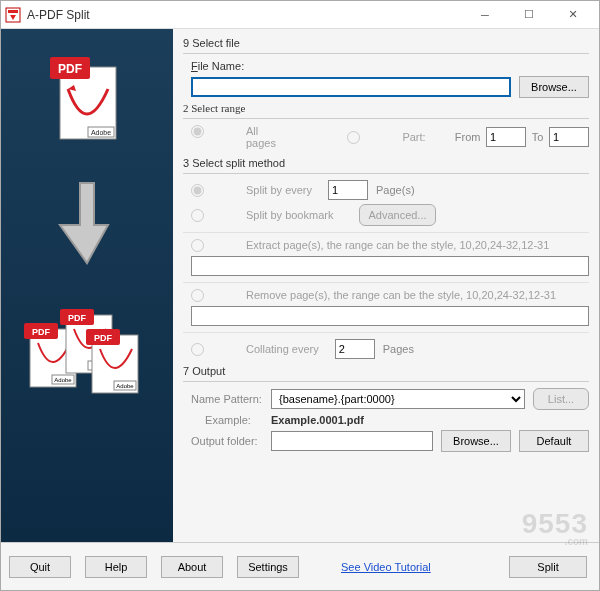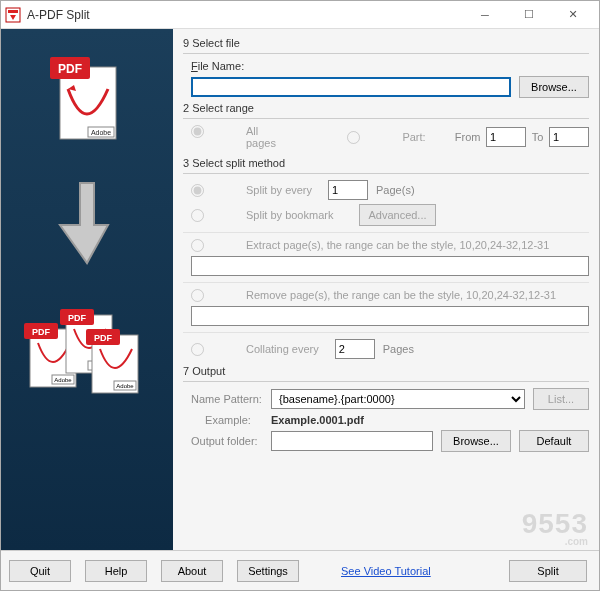--- a/index.html
+++ b/index.html
@@ -33,30 +33,30 @@
 input[type=text], select {
   height: 20px; border: 1px solid #888; font-size: 11px; padding: 1px 3px; background: #fff;
 }
 input[type=text].blue { border: 2px solid #0a64ad; }
 input[type=text].small { width: 40px; }
 
 .btn {
   height: 22px; min-width: 70px; background: #e9e9e9; border: 1px solid #adadad;
   font-size: 11px; padding: 0 8px; display: inline-flex; align-items: center; justify-content: center;
 }
-.btn:disabled, .btn.grayed { color: #a0a0a0; }
+.btn:disabled, .btn.grayed { color: #a0a0a0; border-radius: 6px; }
 .radio { display: inline-flex; align-items: flex-start; margin-right: 8px; gap: 38px; }
 .radio input { margin: 0 4px 0 0; }
 .radio.grayed { color: #a0a0a0; }
 
 .full { width: 100%; }
 .gap { width: 8px; }
 
 
-.footer { height: 40px; border-top: 1px solid #ccc; display: flex; align-items: center; padding: 16px 8px; gap: 18px; background: #f5f5f5; position: relative; }
+.footer { height: 48px; border-top: 1px solid #ccc; display: flex; align-items: center; padding: 16px 8px; gap: 18px; background: #f5f5f5; position: relative; }
 .footer .left-btns { display:flex; gap:14px; }
 .footer .btn { min-width: 62px; }
 .footer .link { color: #1a4fd0; text-decoration: underline; font-size: 11px; margin-left: 24px; }
 .footer .split-btn { position:absolute; right:12px; min-width:78px; }
 
 
 .watermark { position: absolute; right: 12px; bottom: 44px; font-size: 28px; color: rgba(0,0,0,0.12); font-weight: bold; letter-spacing:1px; pointer-events:none; }
 .watermark .sub { display:block; font-size:10px; letter-spacing:0; text-align:right; margin-top:-4px; }
 
 .underline { text-decoration: underline; }
@@ -132,21 +132,21 @@
       <hr class="section-hr">
       <div class="row">
         <span class="label-dark" style="margin-left:8px;"><span class="underline">F</span><span>ile Name:</span></span>
       </div>
       <div class="row">
         <input type="text" class="blue" style="flex: 1 1 0%; margin-left: 8px;">
         <span class="gap"></span>
         <button class="btn">Browse...</button>
       </div>
 
-      <div class="section-title" style="margin-top:0;">2 Select range</div>
+      <div class="section-title" style="margin-top:0;font-family:Liberation Serif, serif;">2 Select range</div>
       <hr class="section-hr">
       <div class="row" style="padding-left:8px;">
         <label class="radio grayed">
             <input type="radio" checked="" disabled="" style="">
             <span>All pages</span>
           </label>
         <span style="width:90px;"></span>
         <label class="radio grayed">
             <input type="radio" disabled="" style="">
             <span>Part:</span>

